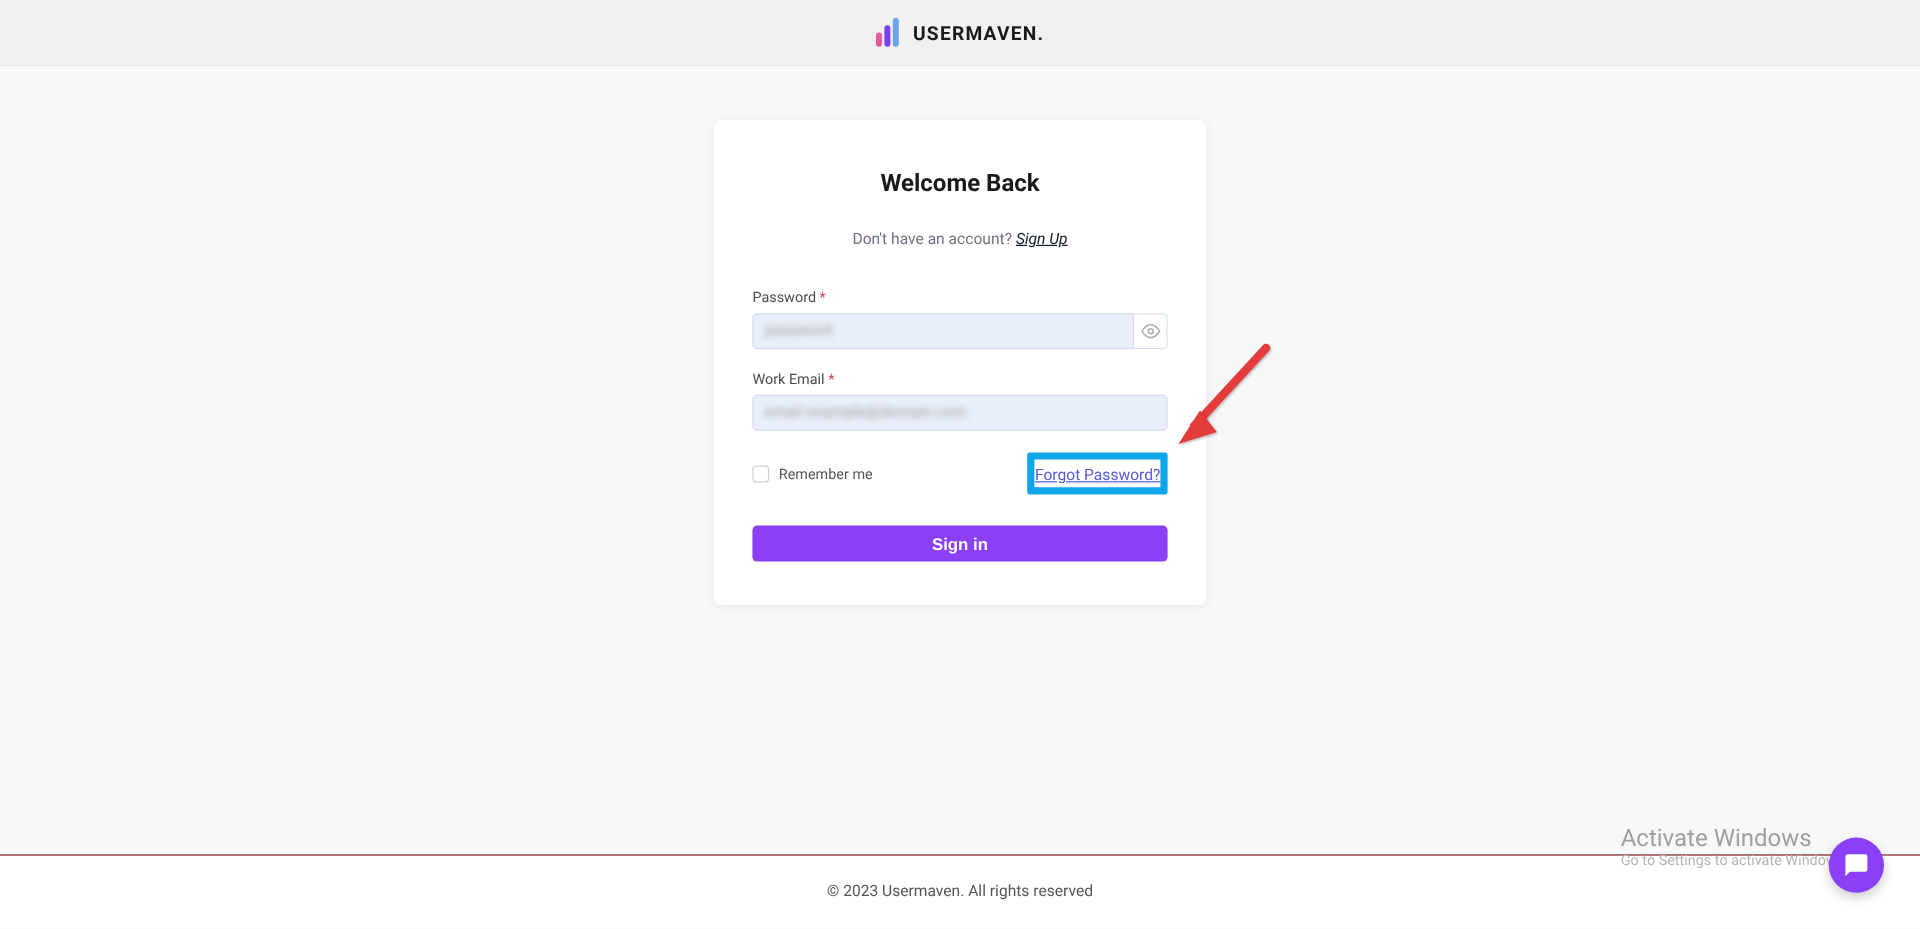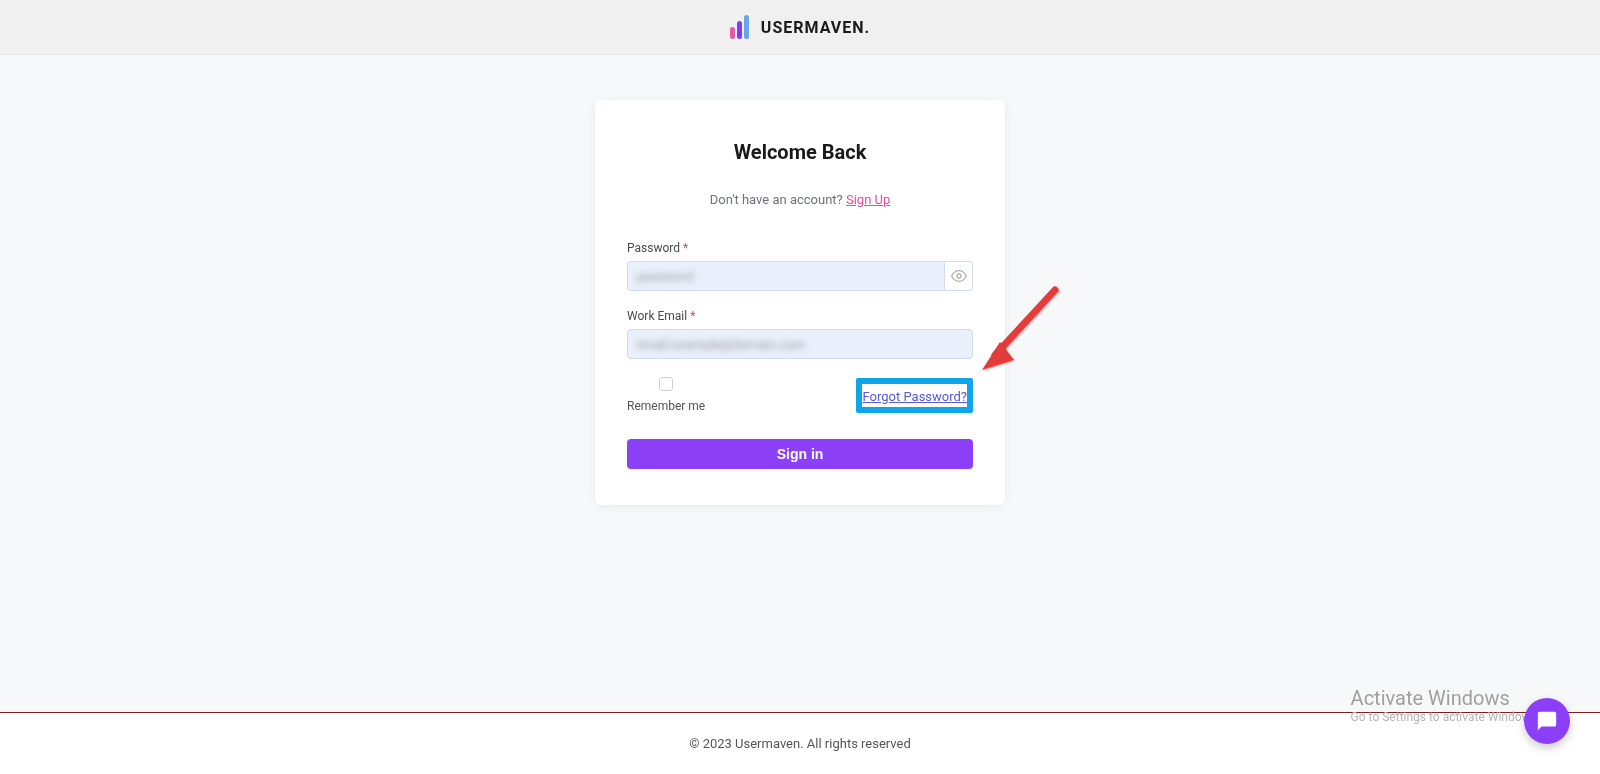--- a/index.html
+++ b/index.html
@@ -66,23 +66,24 @@
       color: #1a1a1a;
       margin-bottom: 28px;
     }
     .signup-row {
       text-align: center;
       font-size: 13px;
       color: #6b7280;
       margin-bottom: 34px;
     }
     .signup-link {
-      color: #ec4899;
+      color: #0f172a;
       text-decoration: underline;
       cursor: pointer;
+      font-style: italic;
     }
     .form-group {
       margin-bottom: 18px;
     }
     .form-label {
       display: block;
       font-size: 12px;
       color: #4b4b4b;
       margin-bottom: 6px;
     }
@@ -135,21 +136,20 @@
     .remember-row {
       display: flex;
       align-items: center;
       justify-content: space-between;
       margin-bottom: 26px;
     }
     .remember-left {
       display: flex;
       align-items: center;
       gap: 8px;
-      flex-direction: column;
     }
     .checkbox {
       width: 14px;
       height: 14px;
       border: 1px solid #cfcfcf;
       border-radius: 3px;
       background: #fff;
       cursor: pointer;
     }
     .remember-label {

